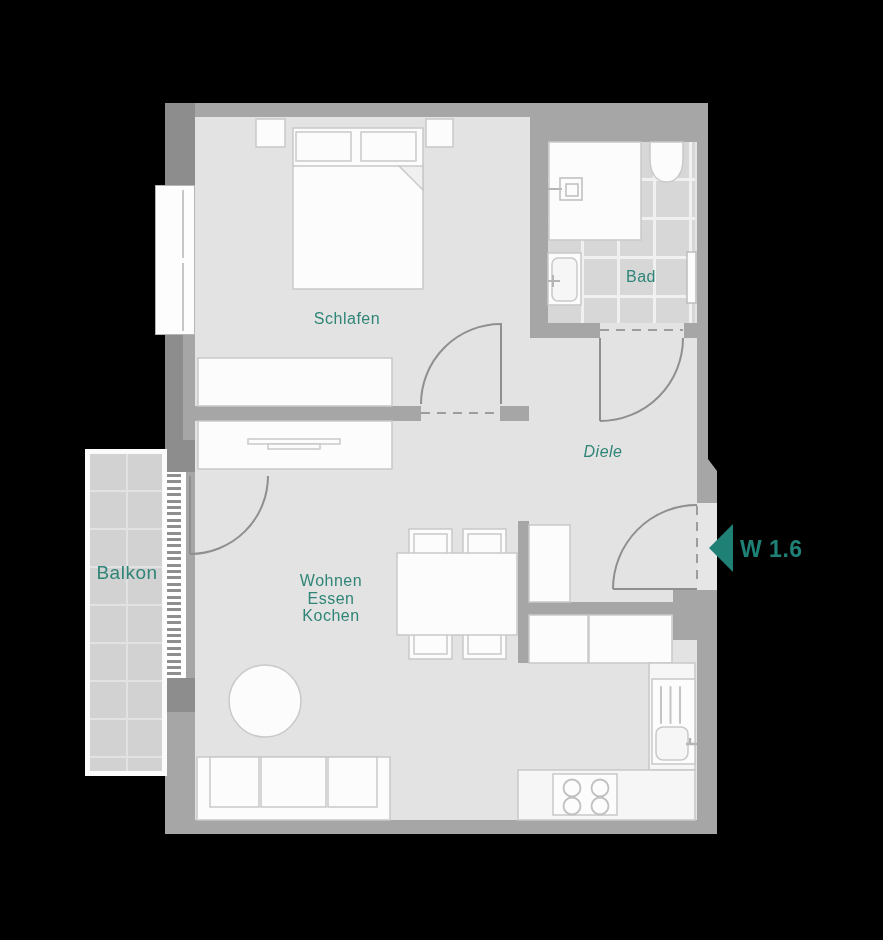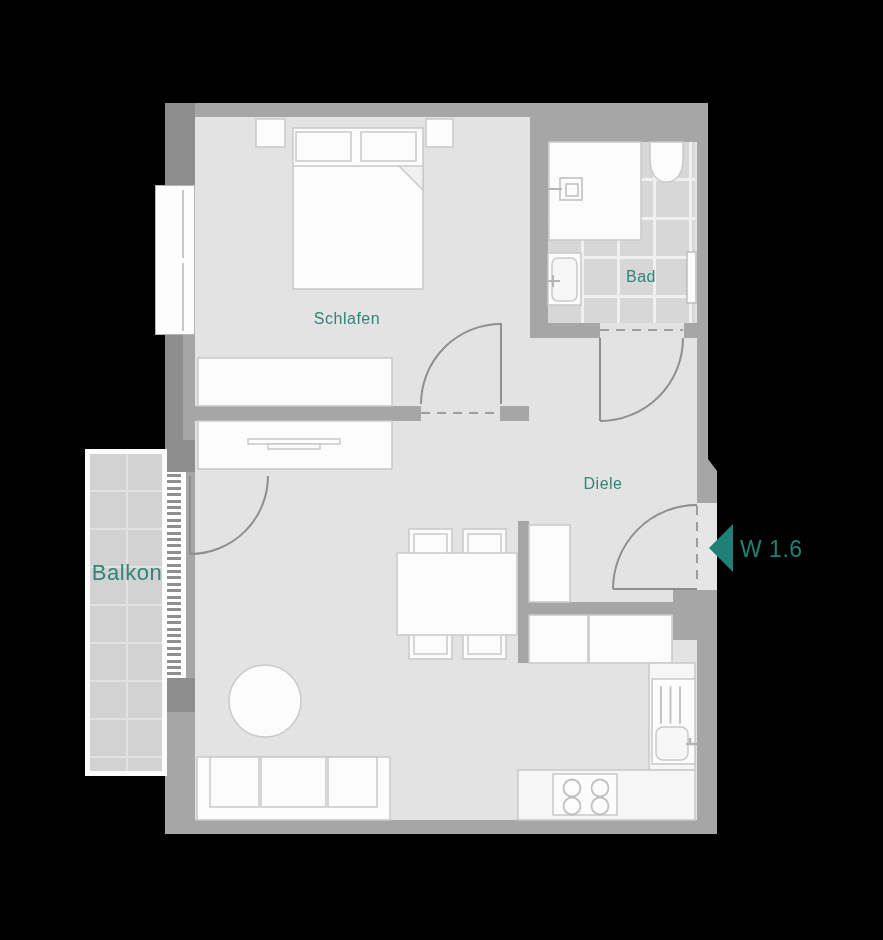--- a/index.html
+++ b/index.html
@@ -18,23 +18,23 @@
       repeating-linear-gradient(to right, transparent 0 36px, var(--balcony_grout,#e2e2e2) 36px 38px);}
   .bath-tiles{background-color:var(--tile,#d7d7d7);
     background-image:
       repeating-linear-gradient(to bottom, transparent 0 36px, var(--tile_grout,#f0f0f0) 36px 39px),
       repeating-linear-gradient(to right, transparent 0 33px, var(--tile_grout,#f0f0f0) 33px 36px);}
   .hatch-frame{background:#ffffff;}
   .hatch-stripes{background:repeating-linear-gradient(to bottom, #8f8f8f 0 3px, #ffffff 3px 6.4px);}
   svg.overlay{position:absolute;left:0;top:0;pointer-events:none;}
   .room-label{position:absolute;transform:translate(-50%,-50%);color:var(--accent,#2f8577);
     font-size:16px;letter-spacing:.5px;text-align:center;white-space:pre-line;line-height:1.1;}
-  .room-label.small{font-size:22px;}
+  .room-label.small{font-size:19px;}
   .unit-label{position:absolute;transform:translateY(-50%);color:var(--unit_accent,#1f8076);
-    font-size:23px;font-weight:normal;letter-spacing:.5px;}
+    font-size:23px;font-weight:bold;letter-spacing:.5px;}
   .entrance-arrow{position:absolute;width:0;height:0;
     border-top:24px solid transparent;border-bottom:24px solid transparent;
     border-right:24px solid var(--unit_accent,#1f8076);}
 </style>
 </head>
 <body>
 
 <div class="stage">
 
   <div class="abs floor" style="left:193px;top:115px;width:504px;height:705px;"></div>
@@ -189,19 +189,22 @@
       <g fill="none" stroke="#9d9d9d" stroke-width="2" stroke-dasharray="9 7">
         <line x1="421" y1="413" x2="500" y2="413"></line>
         <line x1="600" y1="330" x2="683" y2="330"></line>
         <line x1="697" y1="506" x2="697" y2="586"></line>
       </g>
     </g>
   </svg>
 
   <div class="room-label" style="left:347px;top:319px;">Schlafen</div>
   <div class="room-label" style="left:641px;top:277px;">Bad</div>
-  <div class="room-label" style="left:603px;top:484px;">Diele</div>
+  <div class="room-label" style="left:603px;top:452px;font-style:italic;">Diele</div>
+  <div class="room-label" style="left:331px;top:598px;">Wohnen
+Essen
+Kochen</div>
   <div class="room-label small" style="left:127px;top:573px;">Balkon</div>
 
   <div class="entrance-arrow" style="left:709px;top:524px;"></div>
   <div class="unit-label" style="left:740px;top:549px;">W 1.6</div>
 
 </div>
 
 </body></html>

